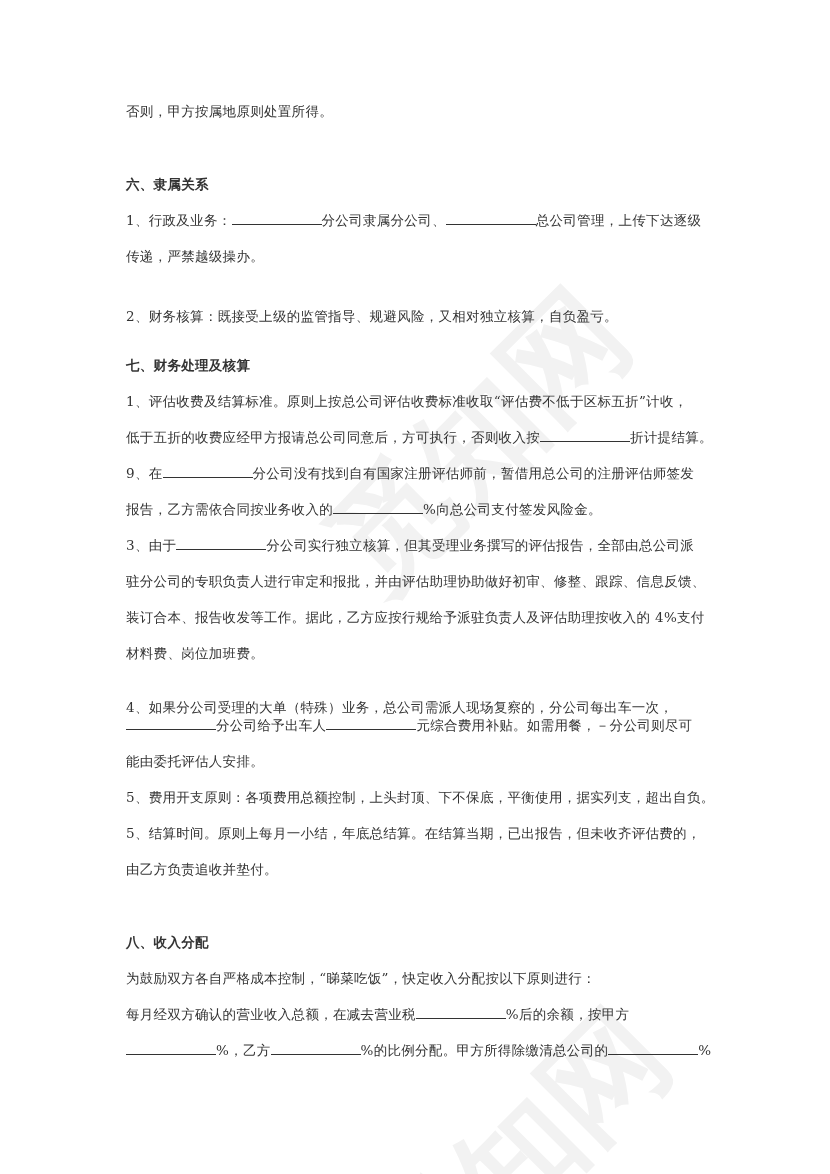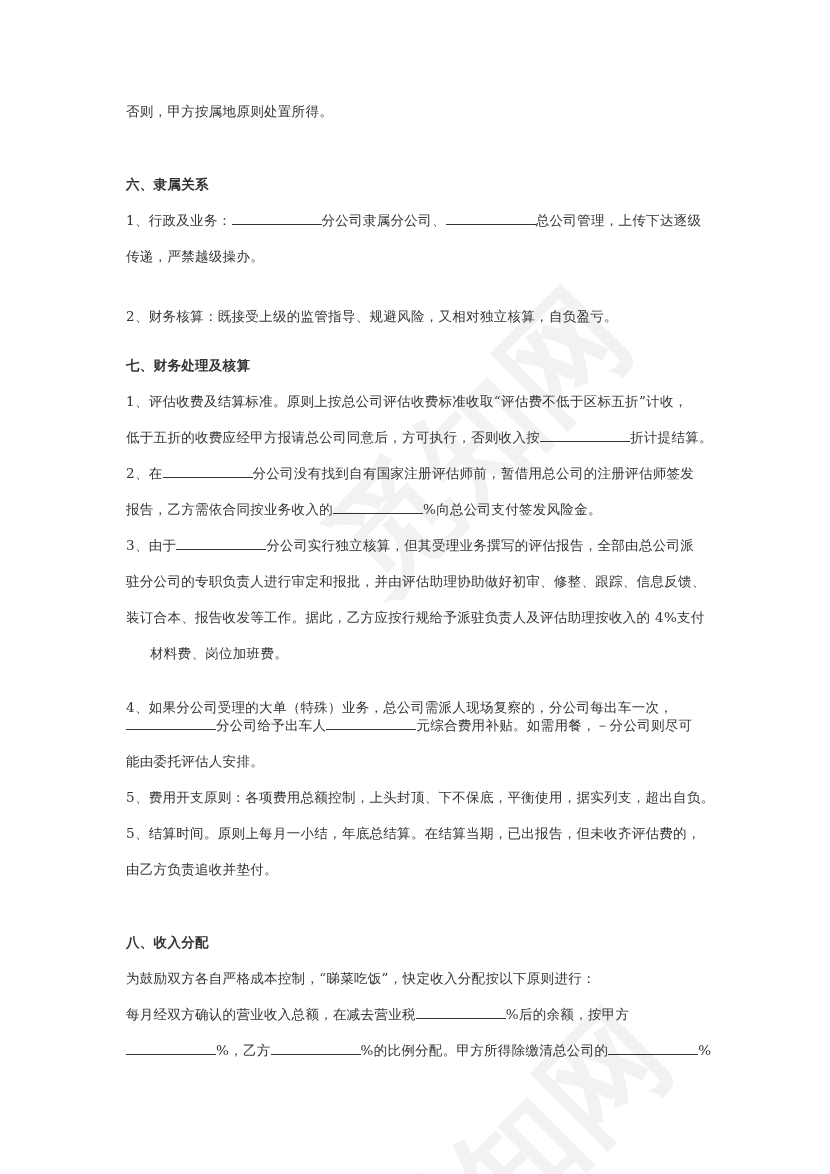--- a/index.html
+++ b/index.html
@@ -31,31 +31,31 @@
   <div class="line" style="top:246px;">传递，严禁越级操办。</div>
   <div class="line" style="top:282px;margin-top:24px;">2、财务核算：既接受上级的监管指导、规避风险，又相对独立核算，自负盈亏。</div>
 
   <div class="line heading" style="top:355px;">七、财务处理及核算</div>
 
   <div class="line" style="top:391px;">1、评估收费及结算标准。原则上按总公司评估收费标准收取“评估费不低于区标五折”计收，</div>
   <div class="line" style="top:427px;">
     <span>低于五折的收费应经甲方报请总公司同意后，方可执行，否则收入按</span><span class="blank w90"></span><span>折计提结算。</span>
   </div>
   <div class="line" style="top:463px;">
-    <span>2、在</span><span class="blank w90"></span><span>分公司没有找到自有国家注册评估师前，暂借用总公司的注册评估师签发</span>
+    <span>9、在</span><span class="blank w90"></span><span>分公司没有找到自有国家注册评估师前，暂借用总公司的注册评估师签发</span>
   </div>
   <div class="line" style="top:499px;">
     <span>报告，乙方需依合同按业务收入的</span><span class="blank w90"></span><span>%向总公司支付签发风险金。</span>
   </div>
   <div class="line" style="top:535px;">
     <span>3、由于</span><span class="blank w90"></span><span>分公司实行独立核算，但其受理业务撰写的评估报告，全部由总公司派</span>
   </div>
   <div class="line" style="top:571px;">驻分公司的专职负责人进行审定和报批，并由评估助理协助做好初审、修整、跟踪、信息反馈、</div>
   <div class="line" style="top:607px;">装订合本、报告收发等工作。据此，乙方应按行规给予派驻负责人及评估助理按收入的 4%支付</div>
-  <div class="line" style="top:643px;margin-left:24px;">材料费、岗位加班费。</div>
+  <div class="line" style="top:643px;">材料费、岗位加班费。</div>
   <div class="line" style="top:697px;">4、如果分公司受理的大单（特殊）业务，总公司需派人现场复察的，分公司每出车一次，</div>
   <div class="line" style="top:715px;">
     <span class="blank w90"></span><span>分公司给予出车人</span><span class="blank w90"></span><span>元综合费用补贴。如需用餐，－分公司则尽可</span>
   </div>
   <div class="line" style="top:751px;">能由委托评估人安排。</div>
   <div class="line" style="top:787px;">5、费用开支原则：各项费用总额控制，上头封顶、下不保底，平衡使用，据实列支，超出自负。</div>
   <div class="line" style="top:823px;">5、结算时间。原则上每月一小结，年底总结算。在结算当期，已出报告，但未收齐评估费的，</div>
   <div class="line" style="top:859px;">由乙方负责追收并垫付。</div>
 
   <div class="line heading" style="top:932px;">八、收入分配</div>

